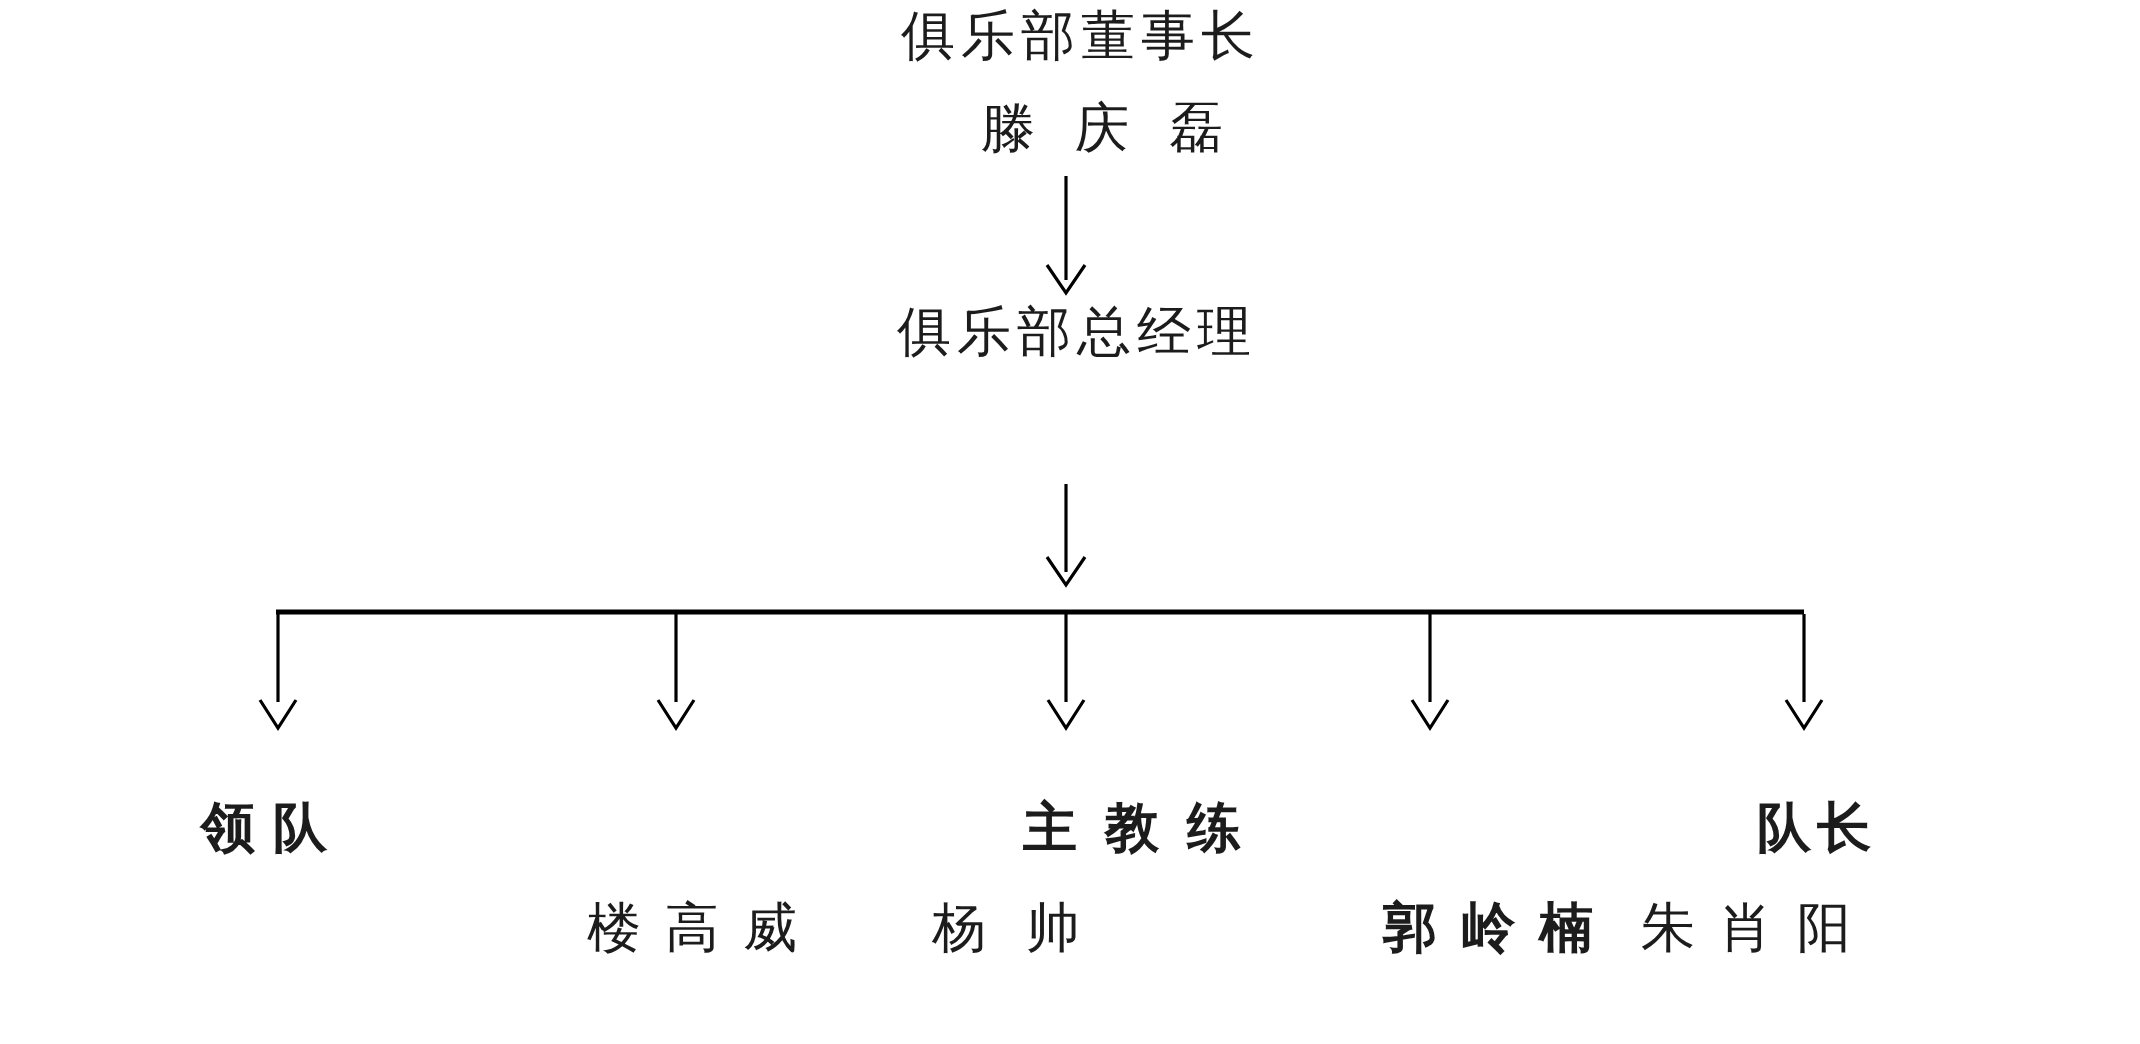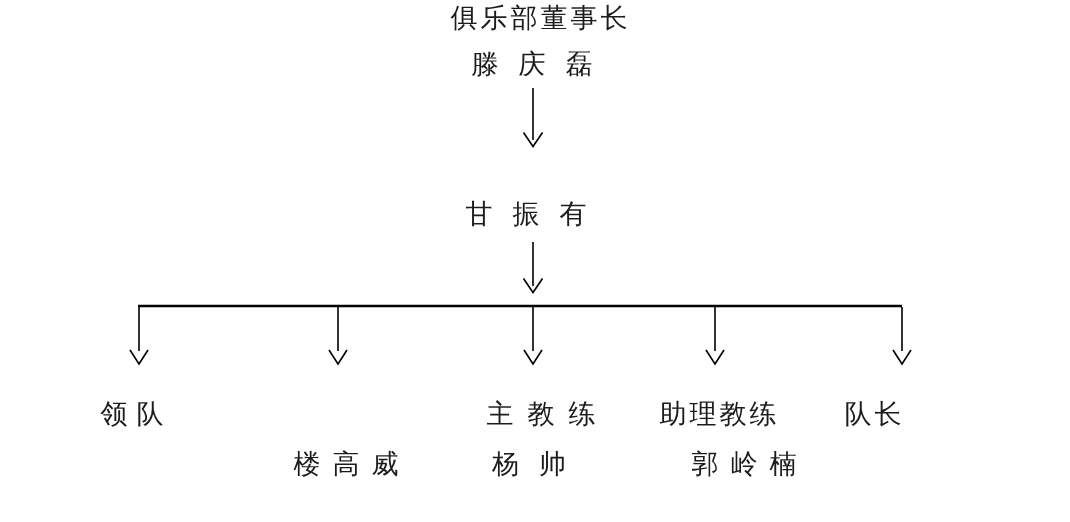--- a/index.html
+++ b/index.html
@@ -36,32 +36,32 @@
   }
   
   .ls3 {letter-spacing:3px;  padding-left:3px;}
   .ls9 {letter-spacing:9px;  padding-left:9px;}
   .ls14{letter-spacing:14px; padding-left:14px;}
   .ls12{letter-spacing:12px; padding-left:12px;}
   .ls20{letter-spacing:20px; padding-left:20px;}
 
   
   .pos-root-role {left:539px; top:5px;}
-  .pos-root-name {left:532px; top:51px;}
+  .pos-root-name {left:551px; top:51px;}
   
   .pos-mgr-role  {left:537px; top:153px;}
   .pos-mgr-name  {left:526px; top:201px;}
   
-  .row-role{top:401px;}
+  .row-role{top:401px;font-weight:bold;}
   .row-name{top:451px;}
   .pos-c1-role{left:132px;} .pos-c1-name{left:148px;}
   .pos-c2-role{left:342px;} .pos-c2-name{left:346px;}
-  .pos-c3-role{left:541px;} .pos-c3-name{left:529px;}
-  .pos-c4-role{left:718px;} .pos-c4-name{left:744px;}
-  .pos-c5-role{left:873px;} .pos-c5-name{left:873px;}
+  .pos-c3-role{left:566px;} .pos-c3-name{left:503px;}
+  .pos-c4-role{left:718px;} .pos-c4-name{left:744px;font-weight:bold;}
+  .pos-c5-role{left:907px;} .pos-c5-name{left:873px;}
 </style>
 </head>
 <body>
 
 <div class="canvas">
 
   <svg class="connector-layer" viewBox="0 0 1070 522" xmlns="http://www.w3.org/2000/svg" aria-hidden="true">
 
     <g>
       <path d="M533 88 V140" stroke-width="1.6"></path>
@@ -95,27 +95,27 @@
     </g>
     <g>
       <path d="M902 307 V351" stroke-width="1.6"></path>
       <path d="M893 350 L902 364 L911 350" stroke-width="1.6"></path>
     </g>
   </svg>
 
   <div class="node ls3 pos-root-role">俱乐部董事长</div>
   <div class="node ls20 pos-root-name">滕庆磊</div>
 
-  <div class="node ls20 pos-mgr-name">甘振有</div>
+  <div class="node ls3 pos-mgr-role">俱乐部总经理</div>
 
   <div class="node ls9 row-role pos-c1-role">领队</div>
 
   <div class="node ls12 row-name pos-c2-name">楼高威</div>
 
   <div class="node ls14 row-role pos-c3-role">主教练</div>
   <div class="node ls20 row-name pos-c3-name">杨帅</div>
 
-  <div class="node ls3 row-role pos-c4-role">助理教练</div>
   <div class="node ls12 row-name pos-c4-name">郭岭楠</div>
 
   <div class="node ls3 row-role pos-c5-role">队长</div>
+  <div class="node ls12 row-name pos-c5-name">朱肖阳</div>
 
 </div>
 
 </body></html>

